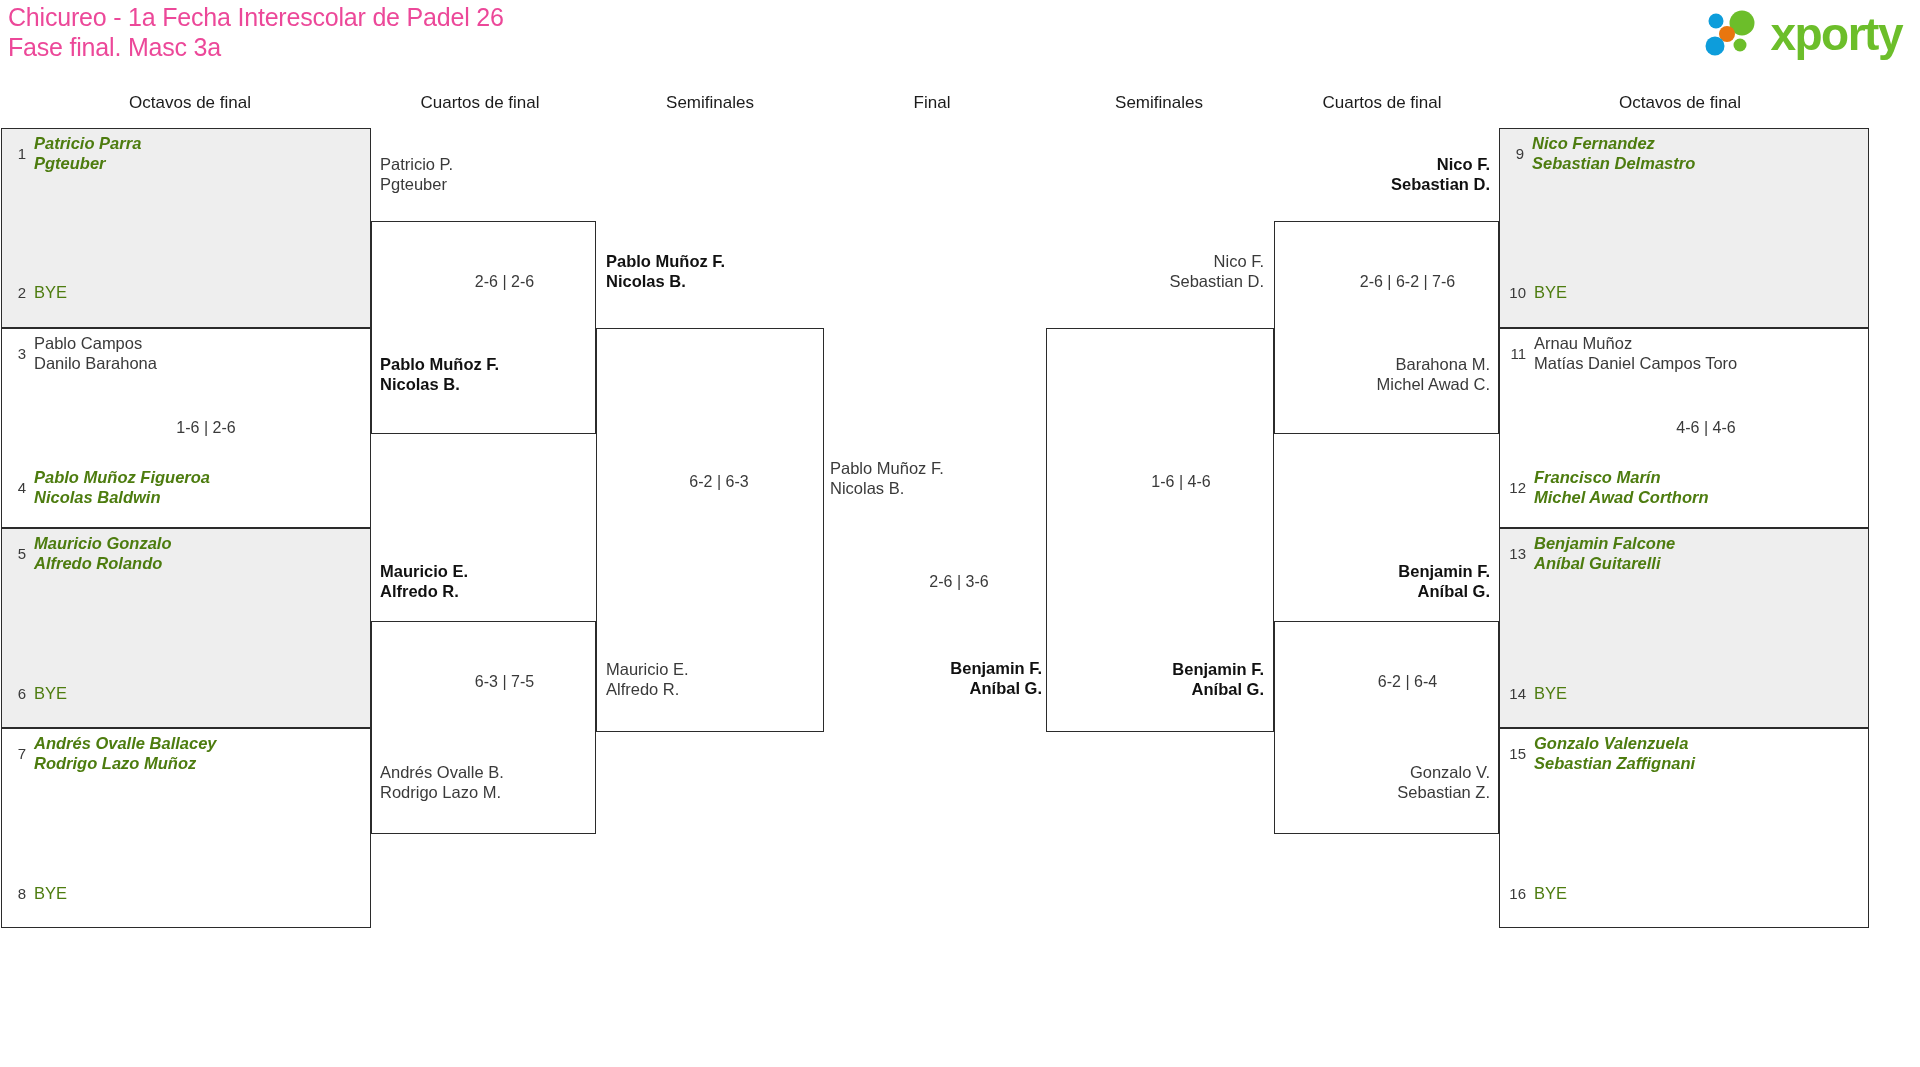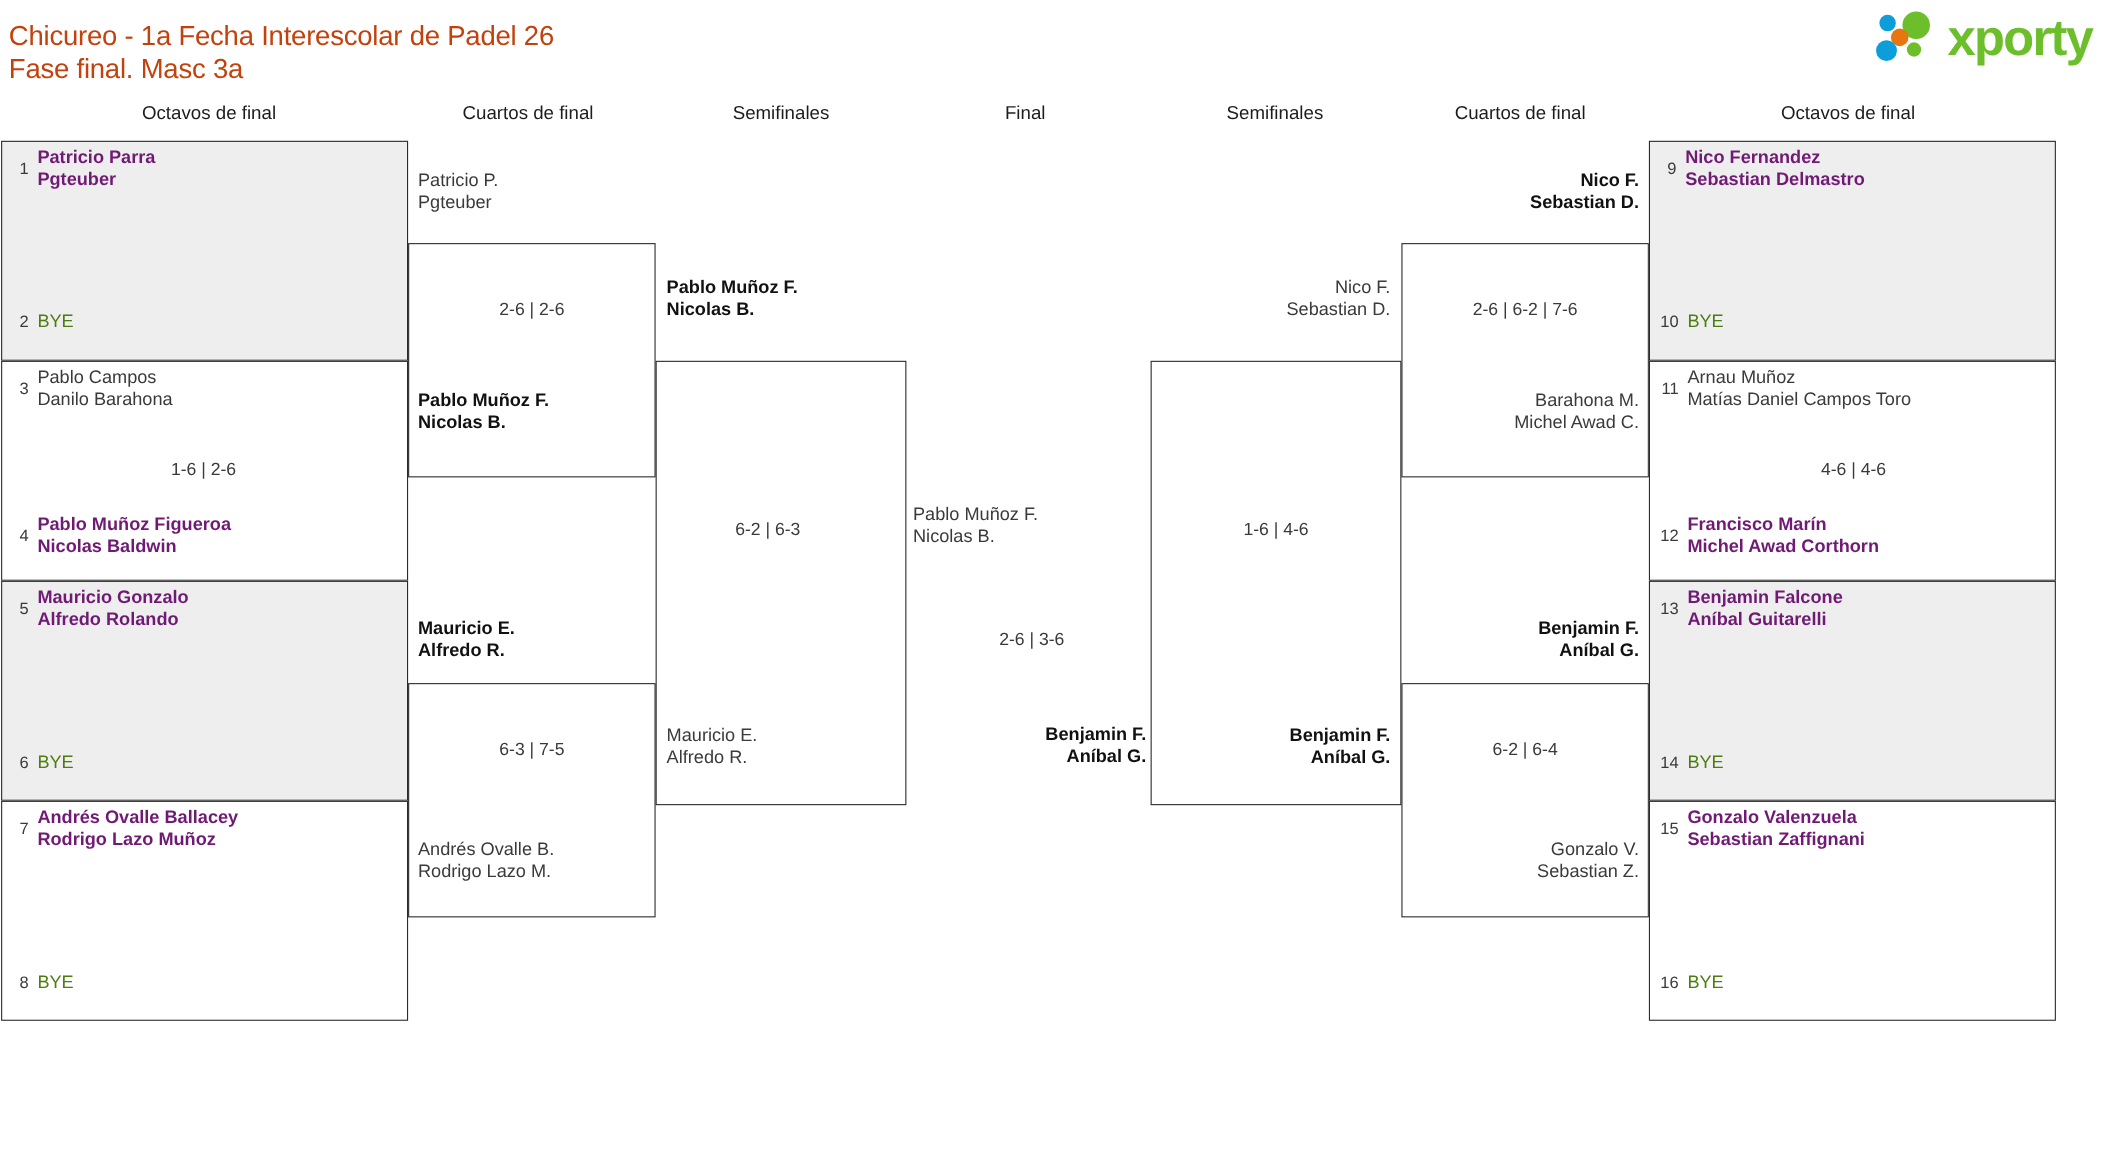--- a/index.html
+++ b/index.html
@@ -9,24 +9,24 @@
     background: #ffffff;
     font-family: "Liberation Sans", sans-serif;
     color: #1c1c1c;
     overflow: hidden;
   }
 
   .page { position: relative; width: 1920px; height: 1067px; }
 
   
   .title-block {
-    position: absolute; left: 8px; top: 18px;
+    position: absolute; left: 8px; top: 2px;
     font-size: 25px; line-height: 30px; font-weight: 400;
     letter-spacing: -0.2px;
-    color: #c2410c;
+    color: #ec4899;
   }
   .title-line { display: block; white-space: nowrap; }
 
   
   .logo { position: absolute; right: 18px; top: 10px; display: flex; align-items: center; gap: 6px; }
   .logo-mark { width: 62px; height: 48px; }
   .logo-word { font-size: 46px; font-weight: 700; letter-spacing: -1.5px; line-height: 46px; }
 
   
   .round-head {
@@ -47,30 +47,30 @@
   .seedrow { position: absolute; display: flex; align-items: flex-start; gap: 8px; }
   .seed-no {
     font-size: 15px; color: #3a3a3a; line-height: 19px;
     min-width: 18px; text-align: right; padding-top: 10px;
     flex: 0 0 auto;
   }
   .seed-no.wide { min-width: 22px; }
   .team {
     font-size: 16.5px; line-height: 19.5px; white-space: nowrap;
   }
-  .team.win { font-weight: 700; color: #701a75; }
+  .team.win { font-weight: 700; color: #4d7c0f; font-style: italic; }
   .team.lose { font-weight: 400; color: #3a3a3a; }
   .team .ln { display: block; }
   .bye {
     font-size: 16.5px; line-height: 19.5px; color: #4d7c0f; font-weight: 400;
   }
 
   .score {
     position: absolute; font-size: 16px; color: #3a3a3a;
-    text-align: center; white-space: nowrap; line-height: 19px;
+    text-align: center; white-space: nowrap; line-height: 19px; margin-left: 21px;
   }
 
   
   .mbox { position: absolute; border: 1.6px solid #2b2b2b; background: transparent; }
 
   .namelbl {
     position: absolute; font-size: 16.5px; line-height: 19.5px; white-space: nowrap;
   }
   .namelbl.win { font-weight: 700; color: #111111; }
   .namelbl.lose { font-weight: 400; color: #3a3a3a; }

